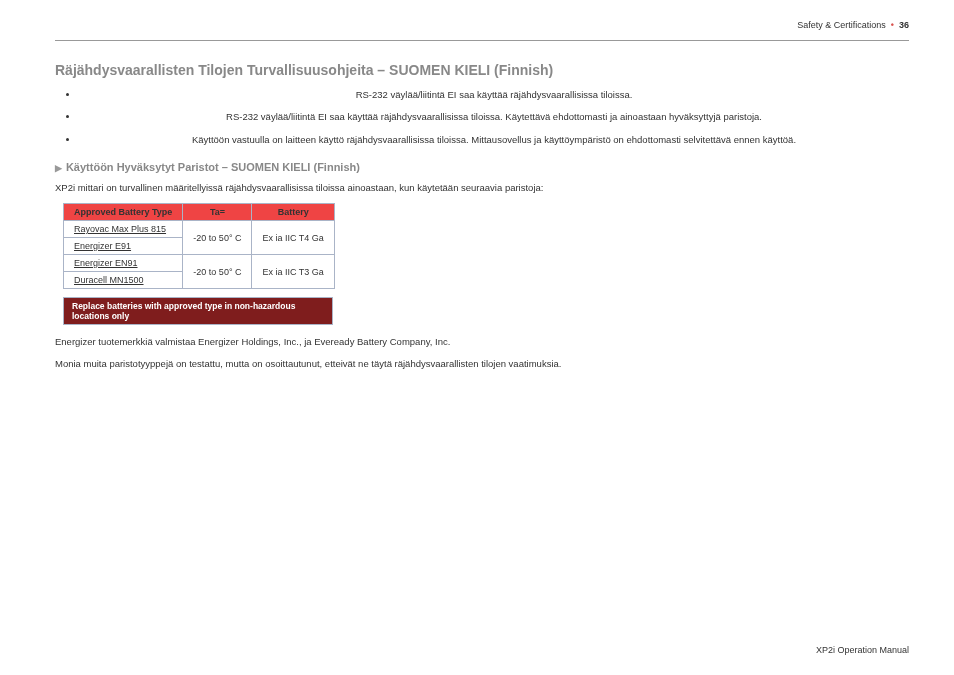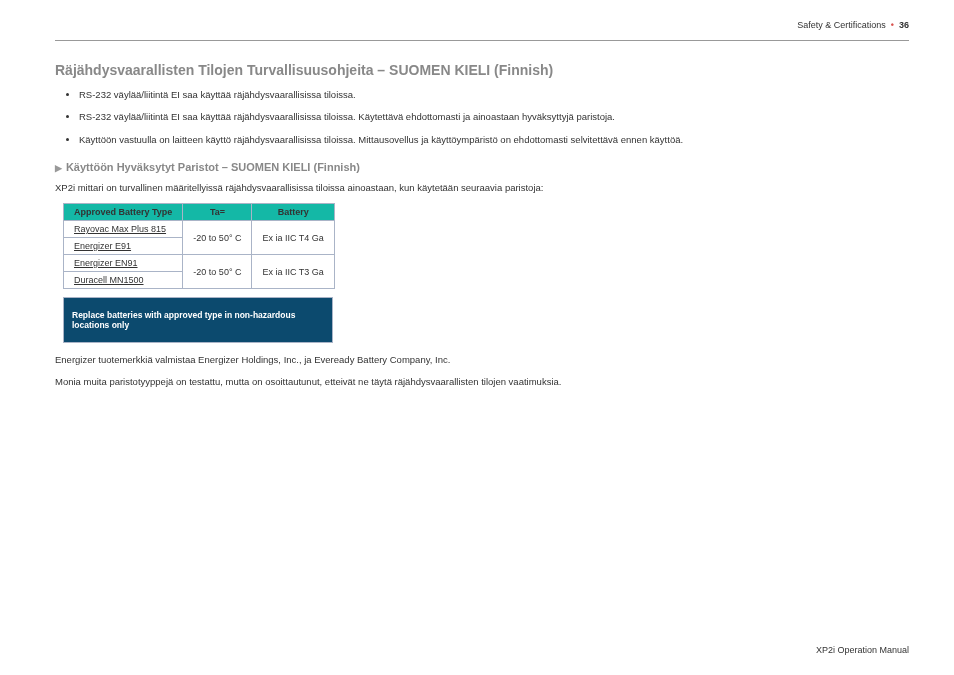--- a/index.html
+++ b/index.html
@@ -37,20 +37,21 @@
   }
   .title {
     color: #888;
     font-size: 14px;
     font-weight: 600;
     margin-bottom: 10px;
   }
   .bullets {
     margin-left: 12px;
     margin-bottom: 14px;
+    text-align: center;
   }
   .bullets li {
     font-size: 9.5px;
     line-height: 1.5;
     margin-bottom: 8px;
     list-style: disc;
     margin-left: 12px;
     color: #333;
   }
   .subhead {
@@ -65,41 +66,41 @@
     line-height: 1.5;
     margin-bottom: 8px;
     color: #333;
   }
   table.approved {
     border-collapse: collapse;
     margin: 4px 0 8px 8px;
     font-size: 9px;
   }
   table.approved th {
-    background: #14b8a6;
+    background: #ef4444;
     border: 1px solid #aab4c7;
     padding: 3px 10px;
     font-weight: bold;
     color: #333;
     text-align: center;
   }
   table.approved th:first-child { text-align: left; }
   table.approved td {
     border: 1px solid #aab4c7;
     padding: 3px 10px;
     text-align: center;
     color: #333;
   }
   table.approved td.bt { text-align: left; text-decoration: underline; }
   .replace-note {
-    background: #0c4a6e;
+    background: #7f1d1d;
     color: #fff;
     font-size: 8.5px;
     font-weight: bold;
-    padding: 12px 8px;
+    padding: 3px 8px;
     border: 1px solid #aab4c7;
     margin: 0 0 10px 8px;
     display: inline-block;
     width: 270px;
   }
   .footer {
     position: absolute;
     bottom: 20px;
     right: 45px;
     font-size: 9px;

